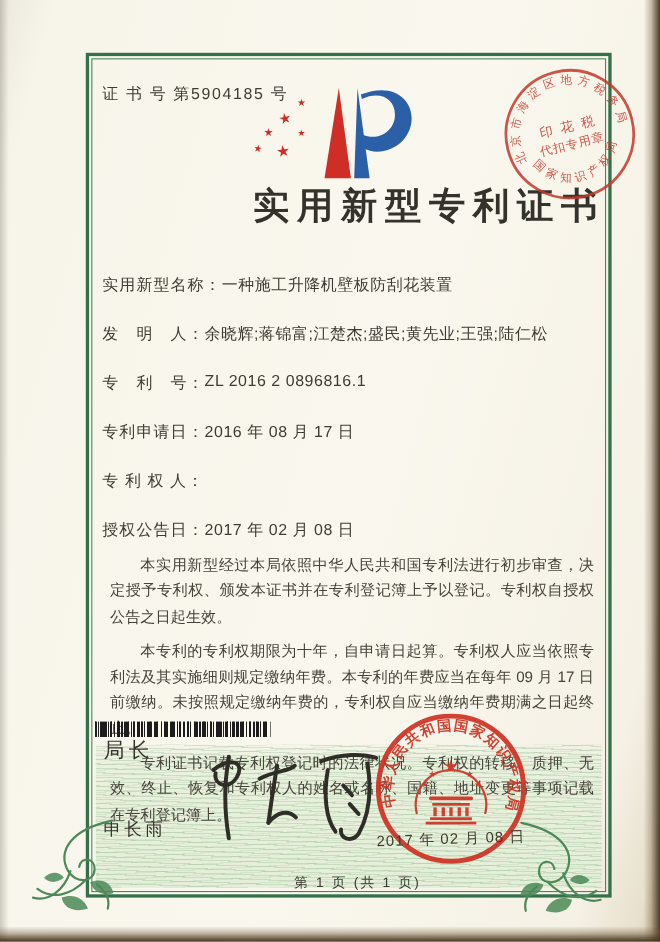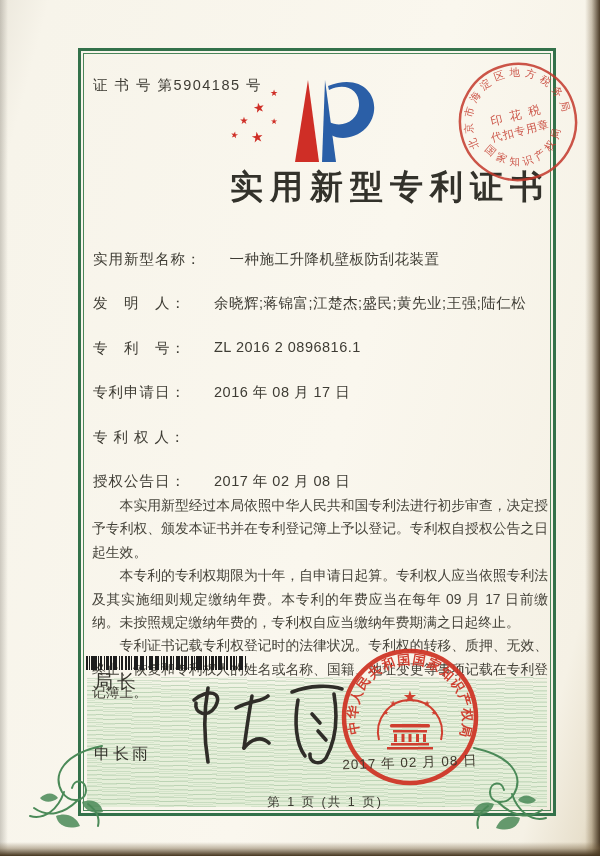--- a/index.html
+++ b/index.html
@@ -25,27 +25,27 @@
       repeating-linear-gradient(-3deg,rgba(124,170,124,.16) 0 1px,rgba(124,170,124,0) 1px 5px),
       linear-gradient(180deg,rgba(233,240,221,.2) 0,#eaf1de 14px,#e4eed8 100%);}
 
   .cert-no{position:absolute;left:93px;top:76px;font-size:14.5px;color:#3e3c34;
     letter-spacing:1.5px;z-index:2;}
   .logo-svg{position:absolute;left:216px;top:74px;width:176px;height:94px;z-index:2;}
   .title{position:absolute;left:78px;top:165px;width:472px;text-align:right;
     font-size:33px;font-weight:bold;letter-spacing:7px;color:#33322b;z-index:2;}
 
   .fields{position:absolute;left:93px;top:250px;width:450px;z-index:2;}
-  .field{display:flex;height:44.4px;align-items:flex-start;font-size:14.5px;color:#3e3c34;gap:28px;}
+  .field{display:flex;height:44.4px;align-items:flex-start;font-size:14.5px;color:#3e3c34;}
   .field .lab{white-space:pre;letter-spacing:1px;flex:none;}
   .field .val{letter-spacing:.5px;}
 
   .paras{position:absolute;left:92px;top:494px;width:456px;z-index:2;
     font-size:13.8px;line-height:23.4px;color:#45433a;text-align:justify;}
-  .paras p{margin:0;text-indent:2em;}
+  .paras p{margin:8px;text-indent:2em;}
 
   .barcode{position:absolute;left:86px;top:656px;width:160px;height:14px;z-index:2;
     background:
       repeating-linear-gradient(90deg,#1d1d1d 0 1px,transparent 1px 3px),
       repeating-linear-gradient(90deg,#1d1d1d 0 2px,transparent 2px 7px),
       repeating-linear-gradient(90deg,#1d1d1d 0 1px,transparent 1px 5px);}
 
   .director-title{position:absolute;left:94px;top:669px;font-size:19px;color:#35332c;
     letter-spacing:4px;z-index:2;}
   .director-name{position:absolute;left:94px;top:744px;font-size:16px;color:#35332c;

